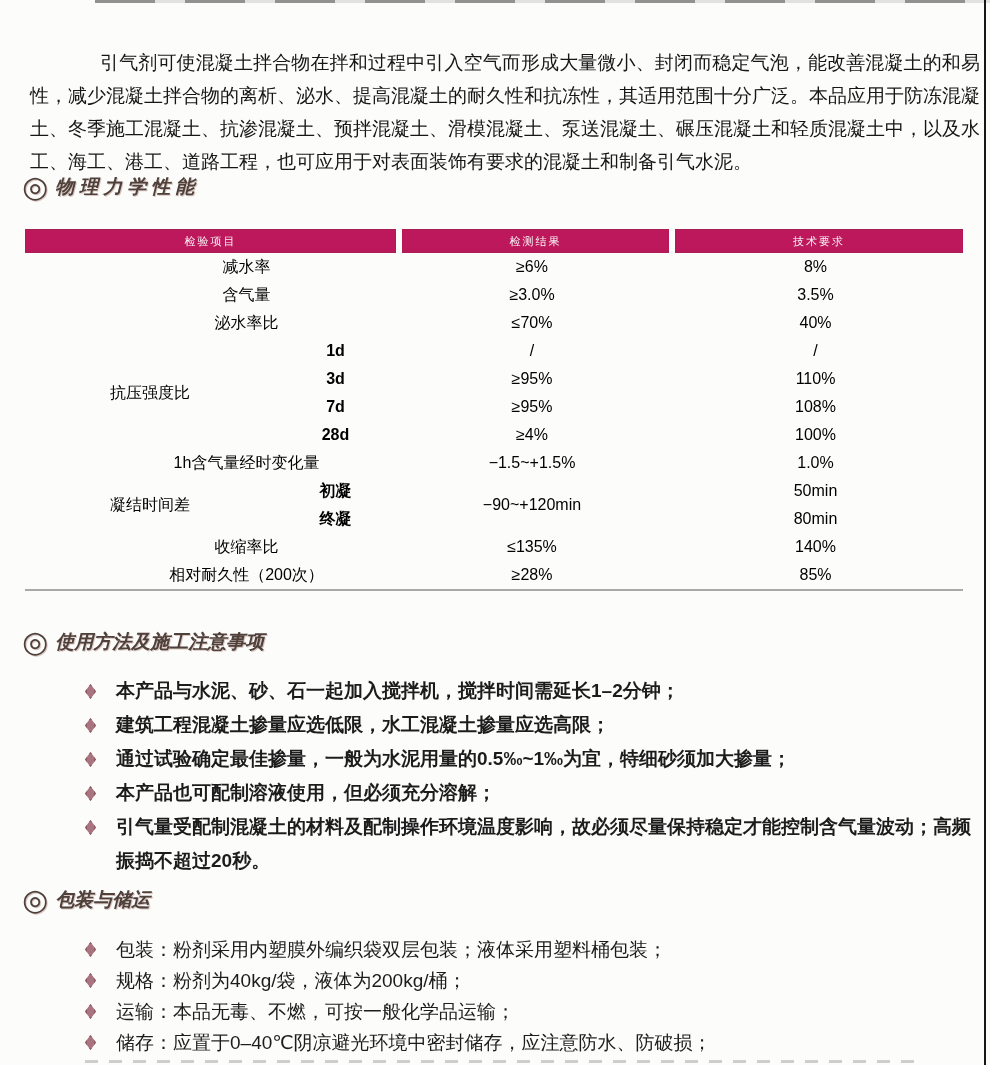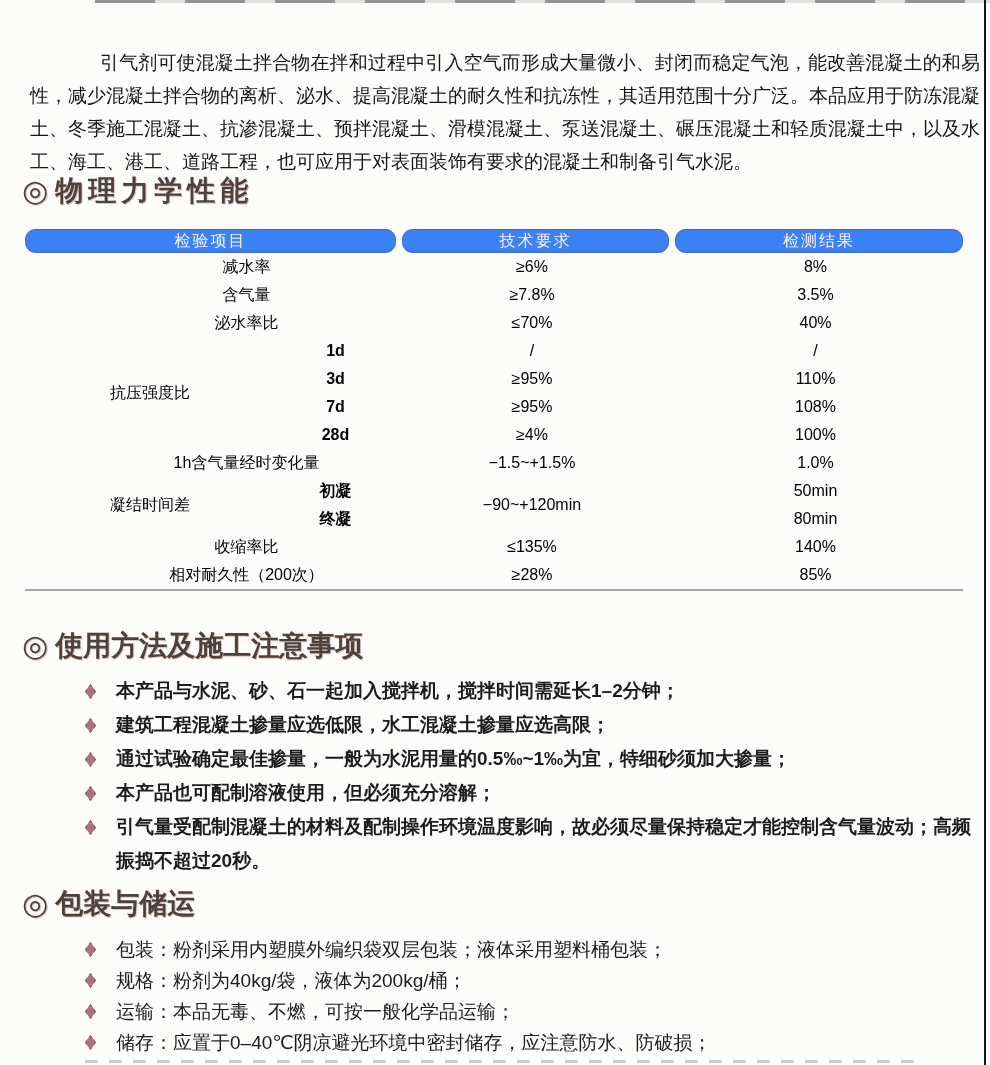--- a/index.html
+++ b/index.html
@@ -38,37 +38,36 @@
   
   .sec-head{
     position:absolute;left:22px;
     display:flex;align-items:center;
     color:#4e403b;
     font-weight:bold;
     text-shadow:1px 1px 0 rgba(151,95,82,.35);
     white-space:nowrap;
   }
   .sec-head .marker{font-size:30px;line-height:30px;margin-right:7px;font-weight:normal;}
-  .sec-head .t{font-size:28px;}
+  .sec-head .t{font-size:19px;font-style:italic;}
   #head-physical{top:172px;}
   #head-physical .t{letter-spacing:5px;}
   #head-usage{top:627px;}
   #head-packaging{top:885px;}
   
   .tbl-header{
     position:absolute;left:25px;top:229px;width:938px;height:24px;
     display:grid;grid-template-columns:371px 267px 288px;gap:6px;
   }
   .tbl-header .hc{
-    background:#3b82f6;
+    background:#be185d;
     color:#f8f3f4;
-    font-size:16px;letter-spacing:2px;
+    font-size:11px;letter-spacing:2px;
     display:flex;align-items:center;justify-content:center;
     box-shadow:inset 0 1px 1px rgba(125,50,62,.35), inset 0 -2px 2px rgba(125,50,62,.22);
-    border-radius:11px;
   }
   table.tbl-body{
     position:absolute;left:25px;top:253px;width:938px;
     border-collapse:collapse;table-layout:fixed;
   }
   table.tbl-body td{
     height:28px;padding:0;
     font-size:16px;text-align:center;vertical-align:middle;
     color:#000000;
   }
@@ -111,40 +110,40 @@
 
   <p class="intro">引气剂可使混凝土拌合物在拌和过程中引入空气而形成大量微小、封闭而稳定气泡，能改善混凝土的和易性，减少混凝土拌合物的离析、泌水、提高混凝土的耐久性和抗冻性，其适用范围十分广泛。本品应用于防冻混凝土、冬季施工混凝土、抗渗混凝土、预拌混凝土、滑模混凝土、泵送混凝土、碾压混凝土和轻质混凝土中，以及水工、海工、港工、道路工程，也可应用于对表面装饰有要求的混凝土和制备引气水泥。</p>
 
   <div class="sec-head" id="head-physical">
     <span class="marker">◎</span>
     <span class="t">物理力学性能</span>
   </div>
 
   <div class="tbl-header">
     <div class="hc">检验项目</div>
+    <div class="hc">检测结果</div>
     <div class="hc">技术要求</div>
-    <div class="hc">检测结果</div>
   </div>
 
   <table class="tbl-body">
     <colgroup>
       <col style="width:250px">
         <col style="width:121px">
         <col style="width:272px">
         <col style="width:295px">
     </colgroup>
     <tbody>
         <tr>
       <td class="item" colspan="2">减水率</td>
       <td>≥6%</td>
       <td class="c3">8%</td>
     </tr>
     <tr>
       <td class="item" colspan="2">含气量</td>
-      <td>≥7.8%</td>
+      <td>≥3.0%</td>
       <td class="c3">3.5%</td>
     </tr>
     <tr>
       <td class="item" colspan="2">泌水率比</td>
       <td>≤70%</td>
       <td class="c3">40%</td>
     </tr>
     <tr>
       <td class="grp" rowspan="4">抗压强度比</td>
       <td class="sub">1d</td>

